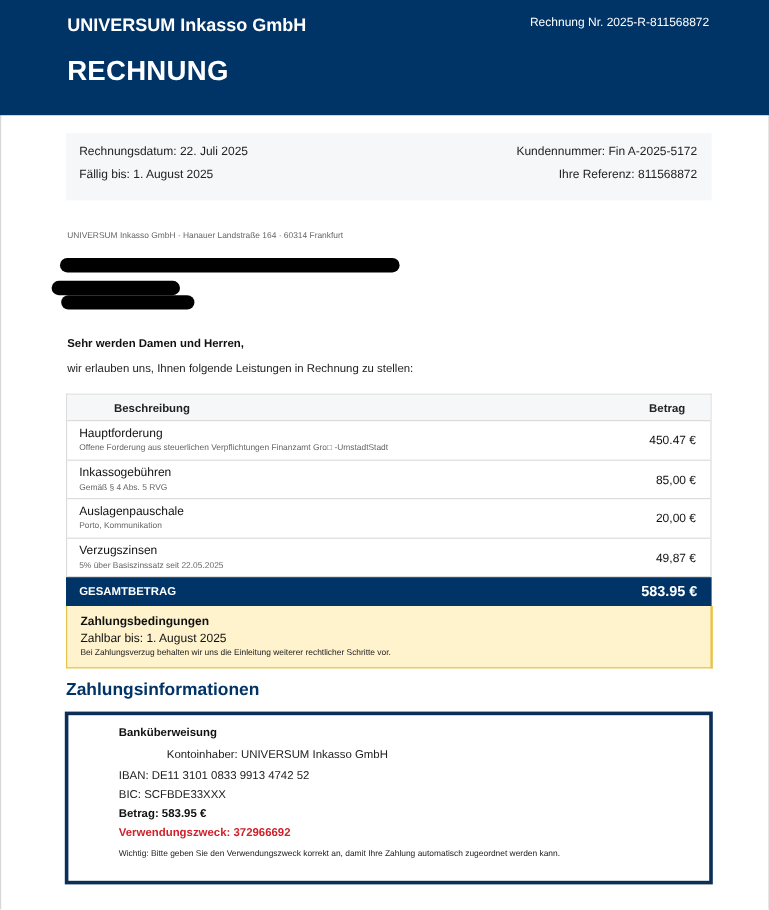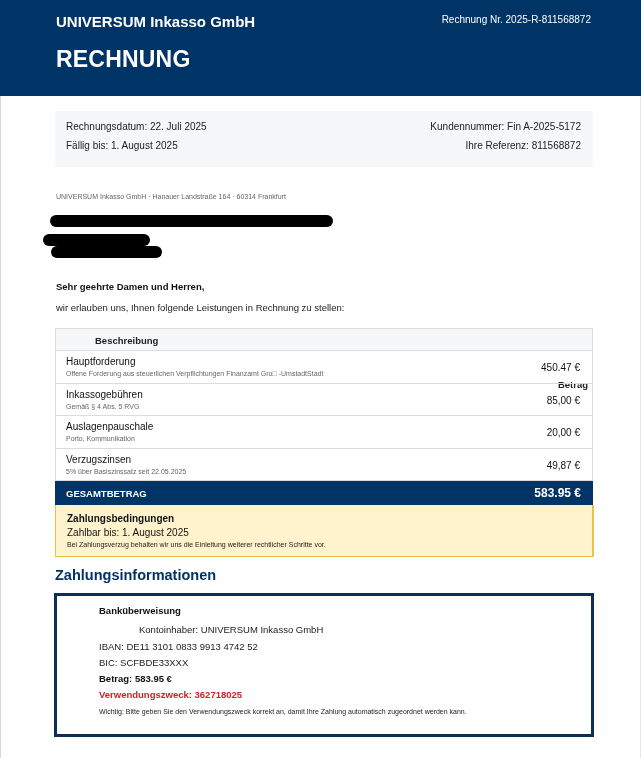--- a/index.html
+++ b/index.html
@@ -22,21 +22,21 @@
     .sender { position: absolute; left: 56px; top: 193px; font-size: 7px; color: #666; }
 
     .redact { position: absolute; background: #000; border-radius: 7px; height: 12px; }
 
     .salutation { position: absolute; left: 56px; top: 281px; font-size: 9.5px; font-weight: bold; color: #111; }
     .intro { position: absolute; left: 56px; top: 302px; font-size: 9.5px; color: #222; }
 
     .table { position: absolute; left: 55px; top: 328px; width: 538px; border: 1px solid #dcdcdc; border-bottom: none; }
     .thead { height: 22px; background: #f5f7f9; border-bottom: 1px solid #dcdcdc; position: relative; font-size: 9.5px; font-weight: bold; }
     .thead .c1 { position: absolute; left: 10px; top: 6px; margin-left: 29px; }
-    .thead .c2 { position: absolute; right: 4px; top: 6px; margin-top: 44px; }
+    .thead .c2 { position: absolute; right: 21px; top: 6px; }
     .trow { height: 32.5px; border-bottom: 1px solid #dcdcdc; position: relative; }
     .trow .desc { position: absolute; left: 10px; top: 5px; font-size: 10px; color: #111; }
     .trow .sub { position: absolute; left: 10px; top: 19px; font-size: 7px; color: #666; }
     .trow .amt { position: absolute; right: 12px; top: 11px; font-size: 10px; color: #111; }
 
     .total { position: absolute; left: 55px; top: 481px; width: 538px; height: 24px; background: #003366; color: #fff; }
     .total .lbl { position: absolute; left: 11px; top: 7px; font-size: 9.5px; font-weight: bold; text-align: right; }
     .total .val { position: absolute; right: 12px; top: 5px; font-size: 12px; font-weight: bold; }
 
     .terms { position: absolute; left: 55px; top: 505px; width: 539px; height: 52px; background: #fff3cd; border: 1px solid #e6c34a; border-top: none; border-right: 2px solid #e6c34a; }
@@ -73,21 +73,21 @@
   <div class="r1">Kundennummer: Fin A-2025-5172</div>
   <div class="r2">Ihre Referenz: 811568872</div>
 </div>
 
 <div class="sender">UNIVERSUM Inkasso GmbH · Hanauer Landstraße 164 · 60314 Frankfurt</div>
 
 <div class="redact" style="left:50px; top:215px; width:283px;"></div>
 <div class="redact" style="left:43px; top:234px; width:107px;"></div>
 <div class="redact" style="left:51px; top:246px; width:111px;"></div>
 
-<div class="salutation">Sehr geehrte Damen und Herren,</div>
+<div class="salutation">Sehr werden Damen und Herren,</div>
 <div class="intro">wir erlauben uns, Ihnen folgende Leistungen in Rechnung zu stellen:</div>
 
 <div class="table">
   <div class="thead">
     <span class="c1">Beschreibung</span>
     <span class="c2">Betrag</span>
   </div>
   <div class="trow">
     <span class="desc">Hauptforderung</span>
     <span class="sub">Offene Forderung aus steuerlichen Verpflichtungen Finanzamt Gro□ -UmstadtStadt</span>
@@ -122,15 +122,15 @@
 </div>
 
 <div class="pay-title">Zahlungsinformationen</div>
 
 <div class="paybox">
   <div class="row head">Banküberweisung</div>
   <div class="row owner">Kontoinhaber: UNIVERSUM Inkasso GmbH</div>
   <div class="row iban">IBAN: DE11 3101 0833 9913 4742 52</div>
   <div class="row bic">BIC: SCFBDE33XXX</div>
   <div class="row amount">Betrag: 583.95 €</div>
-  <div class="row purpose">Verwendungszweck: 362718025</div>
+  <div class="row purpose">Verwendungszweck: 372966692</div>
   <div class="row note">Wichtig: Bitte geben Sie den Verwendungszweck korrekt an, damit Ihre Zahlung automatisch zugeordnet werden kann.</div>
 </div>
 
 </body></html>

